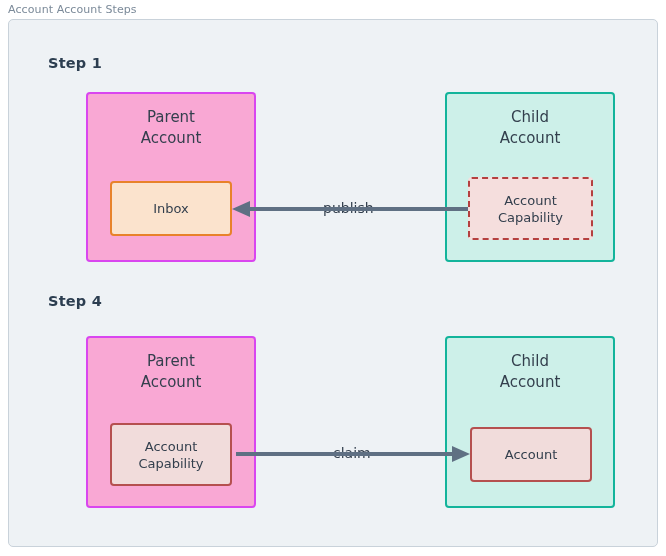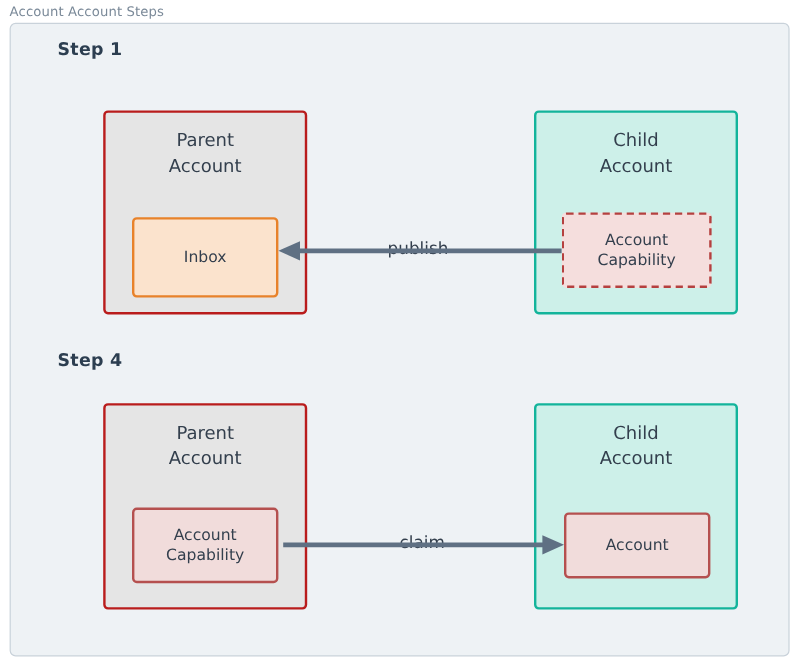--- a/index.html
+++ b/index.html
@@ -50,42 +50,42 @@
 
   
   .step-label {
     position: absolute;
     font-size: 14.5px;
     font-weight: bold;
     color: #2c3e50;
     letter-spacing: 0.2px;
     white-space: nowrap;
   }
-  .step-label.s1 { left: 48px; top: 34px; }
+  .step-label.s1 { left: 48px; top: 55px; }
   .step-label.s2 { left: 48px; top: 293px; }
 
   
   .acct-box {
     position: absolute;
     box-sizing: border-box;
     border-radius: 4px;
   }
   .acct-box .acct-title {
     position: absolute;
     left: 0;
     right: 0;
     text-align: center;
     font-size: 15px;
     line-height: 21px;
     color: #333f4d;
     white-space: pre-line;
   }
   .acct-box.parent {
-    background: #e5e5e5;
-    border: 2px solid #b91c1c;
+    background: #f9a8d4;
+    border: 2px solid #d946ef;
   }
   .acct-box.child {
     background: #cdf0e9;
     border: 2px solid #13b49b;
   }
 
   
   .parent1 { left: 86px;  top: 92px;  width: 170px; height: 170px; }
   .child1  { left: 445px; top: 92px;  width: 170px; height: 170px; }
   .parent1 .acct-title, .child1 .acct-title { top: 13px; }
@@ -116,21 +116,21 @@
   .res-box.cap-dashed {
     background: #f5dedd;
     border: 2px dashed #b5403f;
   }
   .res-box.cap-solid {
     background: #f1dcdb;
     border: 2px solid #b5504f;
   }
 
   
-  .inbox1    { left: 110px; top: 181px; width: 122px; height: 67px; }
+  .inbox1    { left: 110px; top: 181px; width: 122px; height: 55px; }
   .cap1      { left: 468px; top: 177px; width: 125px; height: 63px; }
   .cap2      { left: 110px; top: 423px; width: 122px; height: 63px; }
   .account2  { left: 470px; top: 427px; width: 122px; height: 55px; }
 
   
   .connectors {
     position: absolute;
     left: 0;
     top: 0;
     width: 666px;

